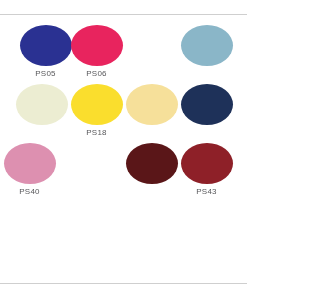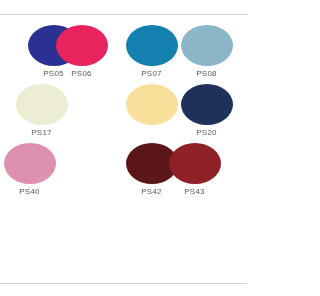--- a/index.html
+++ b/index.html
@@ -76,75 +76,71 @@
 <body>
 
 <div class="palette-panel">
 
   <div class="rule rule-top"></div>
 
   <div class="swatch-grid">
 
     <div class="swatch-row">
 
-      <div class="swatch-cell" style="left:26px">
+      <div class="swatch-cell" style="left:18px">
         <span class="swatch-dot" style="background-color: rgb(42, 49, 146);"></span>
         <span class="swatch-label">PS05</span>
       </div>
 
-      <div class="swatch-cell" style="left:54px">
+      <div class="swatch-cell" style="left:69px">
         <span class="swatch-dot" style="background-color: rgb(232, 36, 94);"></span>
         <span class="swatch-label">PS06</span>
       </div>
 
-      <div class="swatch-cell" style="left:124px">
-        <span class="swatch-dot" style="background-color: rgb(19, 128, 176);"></span>
-        <span class="swatch-label">PS07</span>
-      </div>
 
       <div class="swatch-cell" style="left:179px">
         <span class="swatch-dot" style="background-color: rgb(138, 182, 200);"></span>
-        <span class="swatch-label">PS08</span>
       </div>
 
     </div>
 
     <div class="swatch-row">
 
       <div class="swatch-cell" style="left:14px">
         <span class="swatch-dot" style="background-color: rgb(236, 237, 210);"></span>
-        <span class="swatch-label">PS17</span>
       </div>
 
+      <div class="swatch-cell" style="left:69px">
+        <span class="swatch-dot" style="background-color: rgb(250, 222, 45);"></span>
+        <span class="swatch-label">PS18</span>
+      </div>
 
       <div class="swatch-cell" style="left:124px">
         <span class="swatch-dot" style="background-color: rgb(246, 224, 154);"></span>
       </div>
 
       <div class="swatch-cell" style="left:179px">
         <span class="swatch-dot" style="background-color: rgb(30, 49, 89);"></span>
-        <span class="swatch-label">PS20</span>
       </div>
 
     </div>
 
     <div class="swatch-row">
 
       <div class="swatch-cell" style="left:2px">
         <span class="swatch-dot" style="background-color: rgb(221, 144, 176);"></span>
         <span class="swatch-label">PS40</span>
       </div>
 
 
       <div class="swatch-cell" style="left:124px">
         <span class="swatch-dot" style="background-color: rgb(90, 22, 24);"></span>
-        <span class="swatch-label">PS42</span>
       </div>
 
-      <div class="swatch-cell" style="left:167px">
+      <div class="swatch-cell" style="left:179px">
         <span class="swatch-dot" style="background-color: rgb(142, 32, 40);"></span>
         <span class="swatch-label">PS43</span>
       </div>
 
     </div>
 
   </div>
 
   <div class="rule rule-bottom"></div>
 </div>

